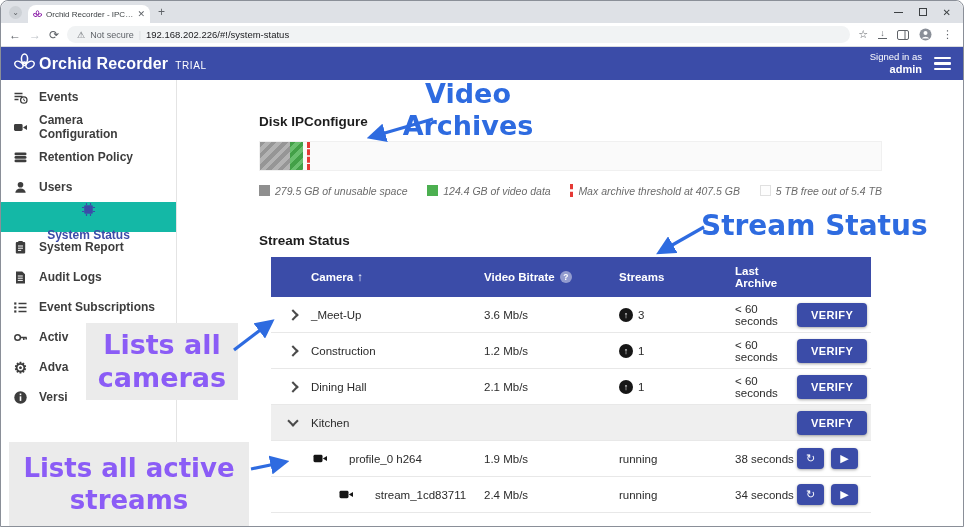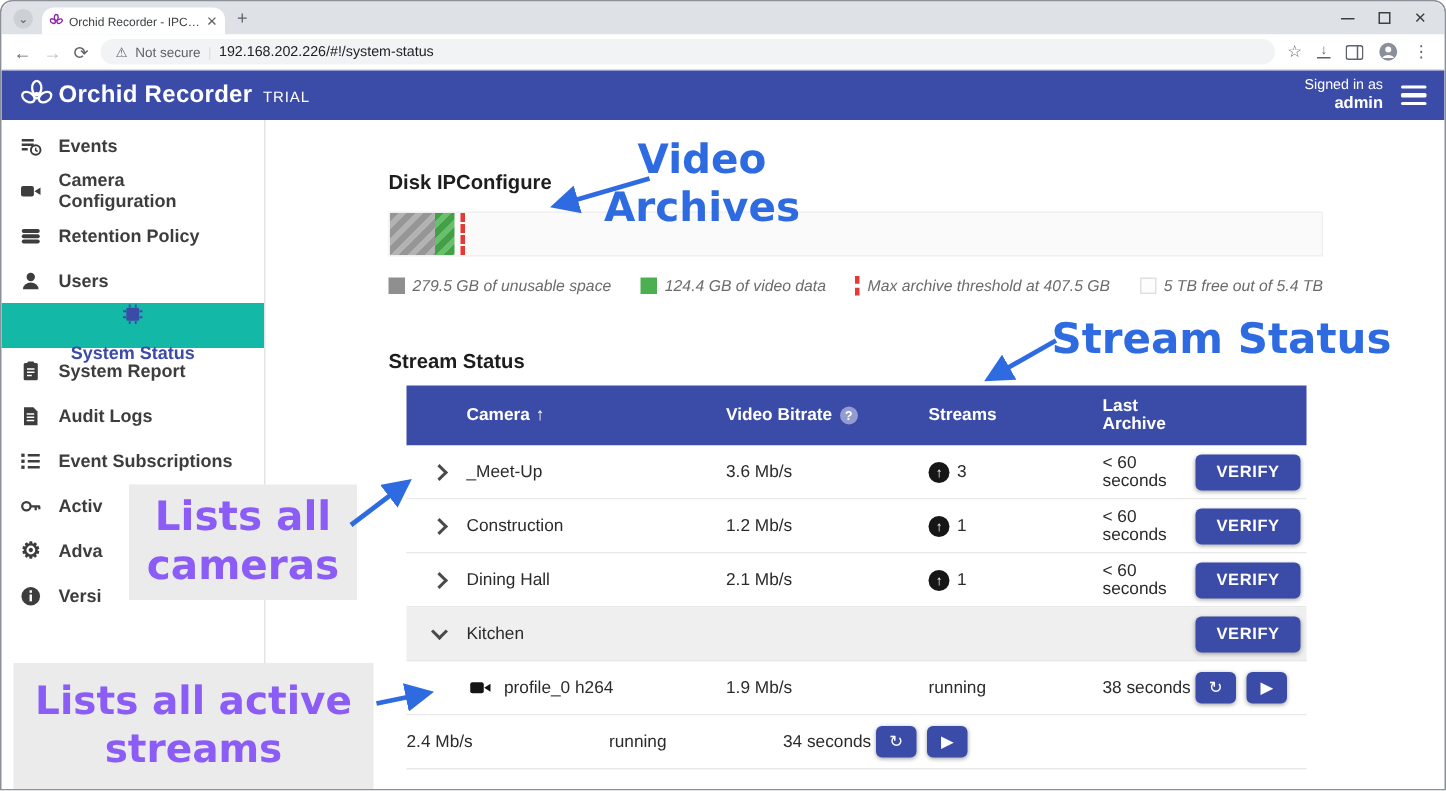--- a/index.html
+++ b/index.html
@@ -78,21 +78,21 @@
   .stable { width:600px; margin:9px 0 0 12px; }
   .thead { display:flex; align-items:center; background:#3B4CA8; color:#fff; height:40px; font-size:11.5px;
            font-weight:700; }
   .cell { display:flex; align-items:center; }
   .c-expand { width:40px; }
   .c-camera { width:173px; }
   .c-bitrate { width:135px; gap:5px; }
   .c-streams { width:68px; gap:5px; }
   .c-last { width:110px;padding-left:48px; }
   .c-action { flex:1; }
-  .c-name { width:213px; gap:8px; }
+  .c-name { width:213px; gap:21px; }
   .ind1 { padding-left:42px; }
   .ind2 { padding-left:68px; }
   .sort { margin-left:4px; }
   .info { width:12px; height:12px; border-radius:50%; background:rgba(255,255,255,.45); color:#fff;
           font-size:8.5px; display:inline-flex; align-items:center; justify-content:center; font-weight:700; }
   .trow { display:flex; align-items:center; height:36px; border-bottom:1px solid #e8e8e8; font-size:11.5px;
           color:#2b2b2b; background:#fff; }
   .trow.expanded { background:#efefef; }
   .chev { width:8px; height:8px; border-right:2px solid #4a4a4a; border-bottom:2px solid #4a4a4a;
           display:inline-block; margin-left:18px; transform:rotate(-45deg); }
@@ -102,21 +102,21 @@
   .verify { height:24px; padding:0 14px; background:#3B4CA8; color:#fff; border:none; border-radius:4px;
             font-size:11px; font-weight:700; letter-spacing:0.4px; box-shadow:0 1px 3px rgba(0,0,0,.35);
             font-family:"Liberation Sans", sans-serif; }
   .icon-btn { width:27px; height:21px; background:#3B4CA8; color:#fff; border:none; border-radius:4px;
               display:inline-flex; align-items:center; justify-content:center; font-size:11px;
               box-shadow:0 1px 3px rgba(0,0,0,.35); margin-right:7px; }
 
   
   .ann { position:absolute; color:#2E6BE0; font-family:"DejaVu Sans", sans-serif; font-weight:700;
          z-index:60; text-align:center; line-height:1.2; }
-  .ann-video { left:392px; top:90px; width:150px; font-size:27px; }
+  .ann-video { left:392px; top:77px; width:150px; font-size:27px; }
   .ann-streamstatus { left:700px; top:208px; font-size:28px; white-space:nowrap; }
   .ann-box { position:absolute; background:#ebebeb; z-index:58; display:flex; flex-direction:column;
              align-items:center; justify-content:center; color:#8b5cf6; font-family:"DejaVu Sans", sans-serif;
              font-weight:700; line-height:1.22; text-align:center; }
   .box-cameras { left:85px; top:322px; width:152px; height:77px; font-size:27px; }
   .box-streams { left:8px; top:441px; width:240px; height:86px; font-size:26px; }
   .arrows { position:absolute; left:0; top:0; z-index:70; pointer-events:none; }
 </style>
 </head>
 <body>
@@ -405,20 +405,27 @@
           <span class="cell c-bitrate">1.9 Mb/s</span>
           <span class="cell c-streams">running</span>
           <span class="cell c-last">38 seconds</span>
           <span class="cell c-action">
             <button class="icon-btn">↻</button>
             <button class="icon-btn">▶</button>
           </span>
         </div>
 
         <div class="trow sub">
+          <span class="cell c-name ind2">
+            <svg viewBox="0 0 15 15" width="15" height="15">
+                <rect x="0.5" y="3.8" width="9" height="7.4" rx="1.4" fill="#151515"></rect>
+                <path d="M9.8 7.5 14 4.9v5.2z" fill="#151515"></path>
+              </svg>
+            <span>stream_1cd83711</span>
+          </span>
           <span class="cell c-bitrate">2.4 Mb/s</span>
           <span class="cell c-streams">running</span>
           <span class="cell c-last">34 seconds</span>
           <span class="cell c-action">
             <button class="icon-btn">↻</button>
             <button class="icon-btn">▶</button>
           </span>
         </div>
       </div>
     </main>

